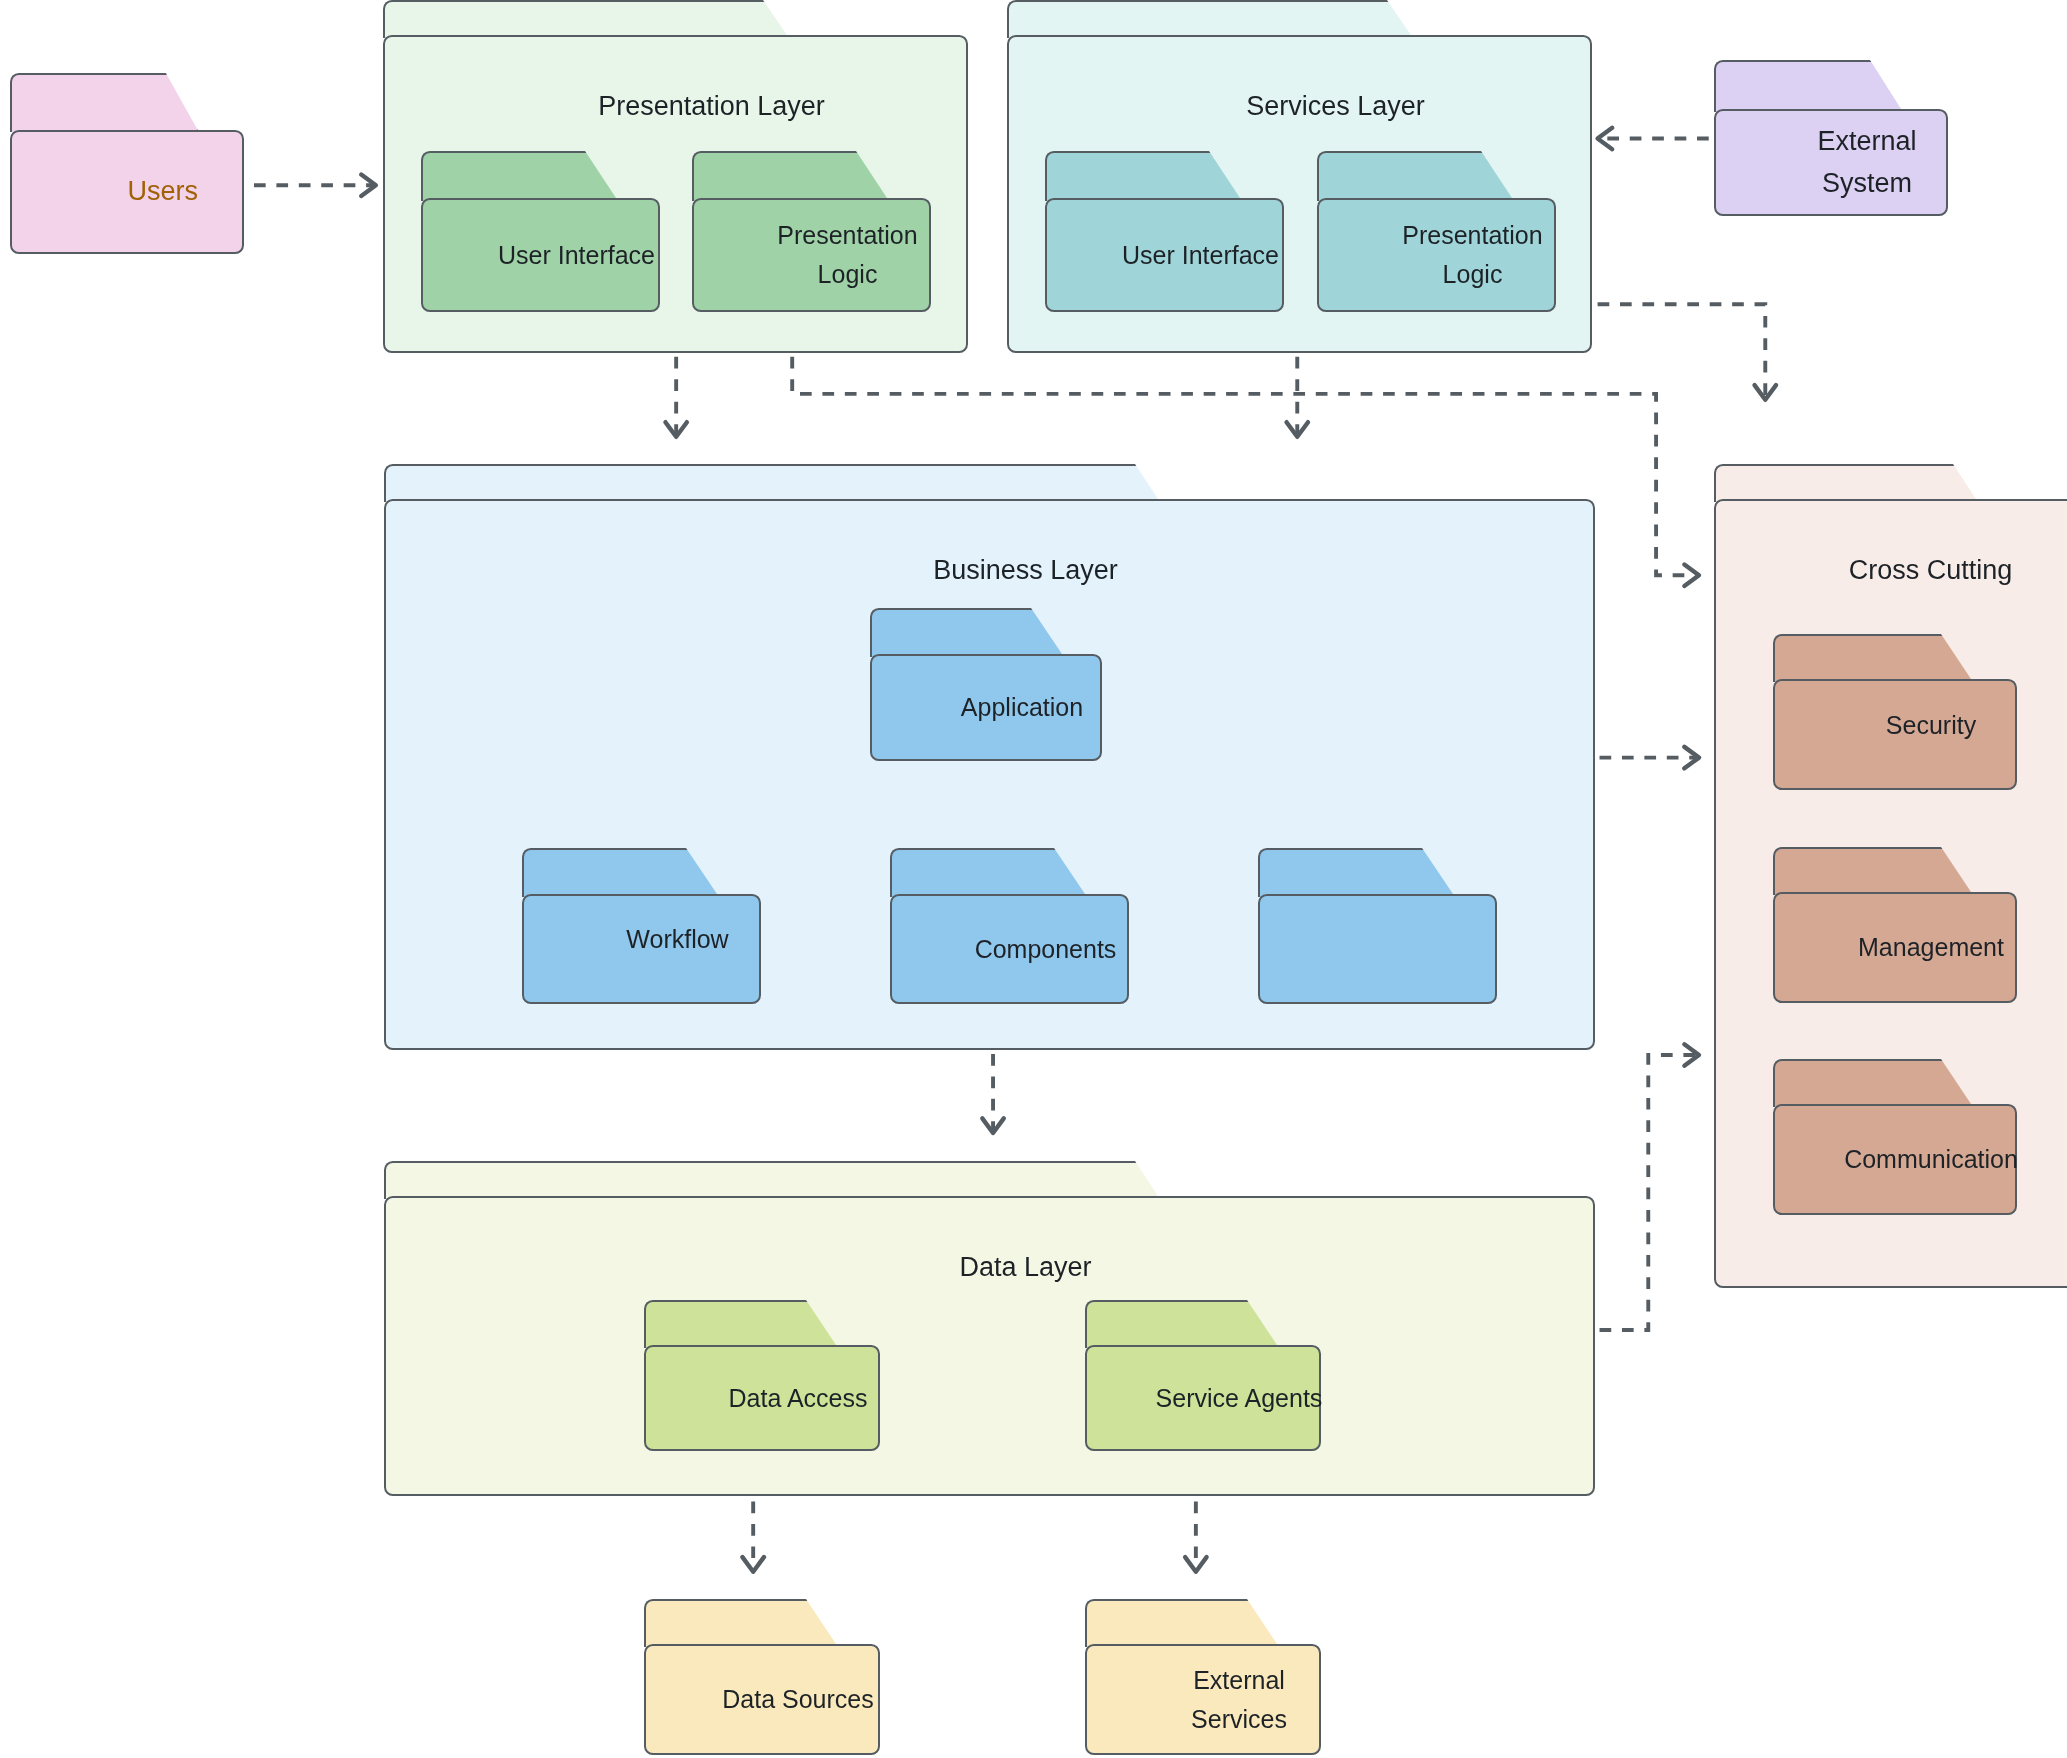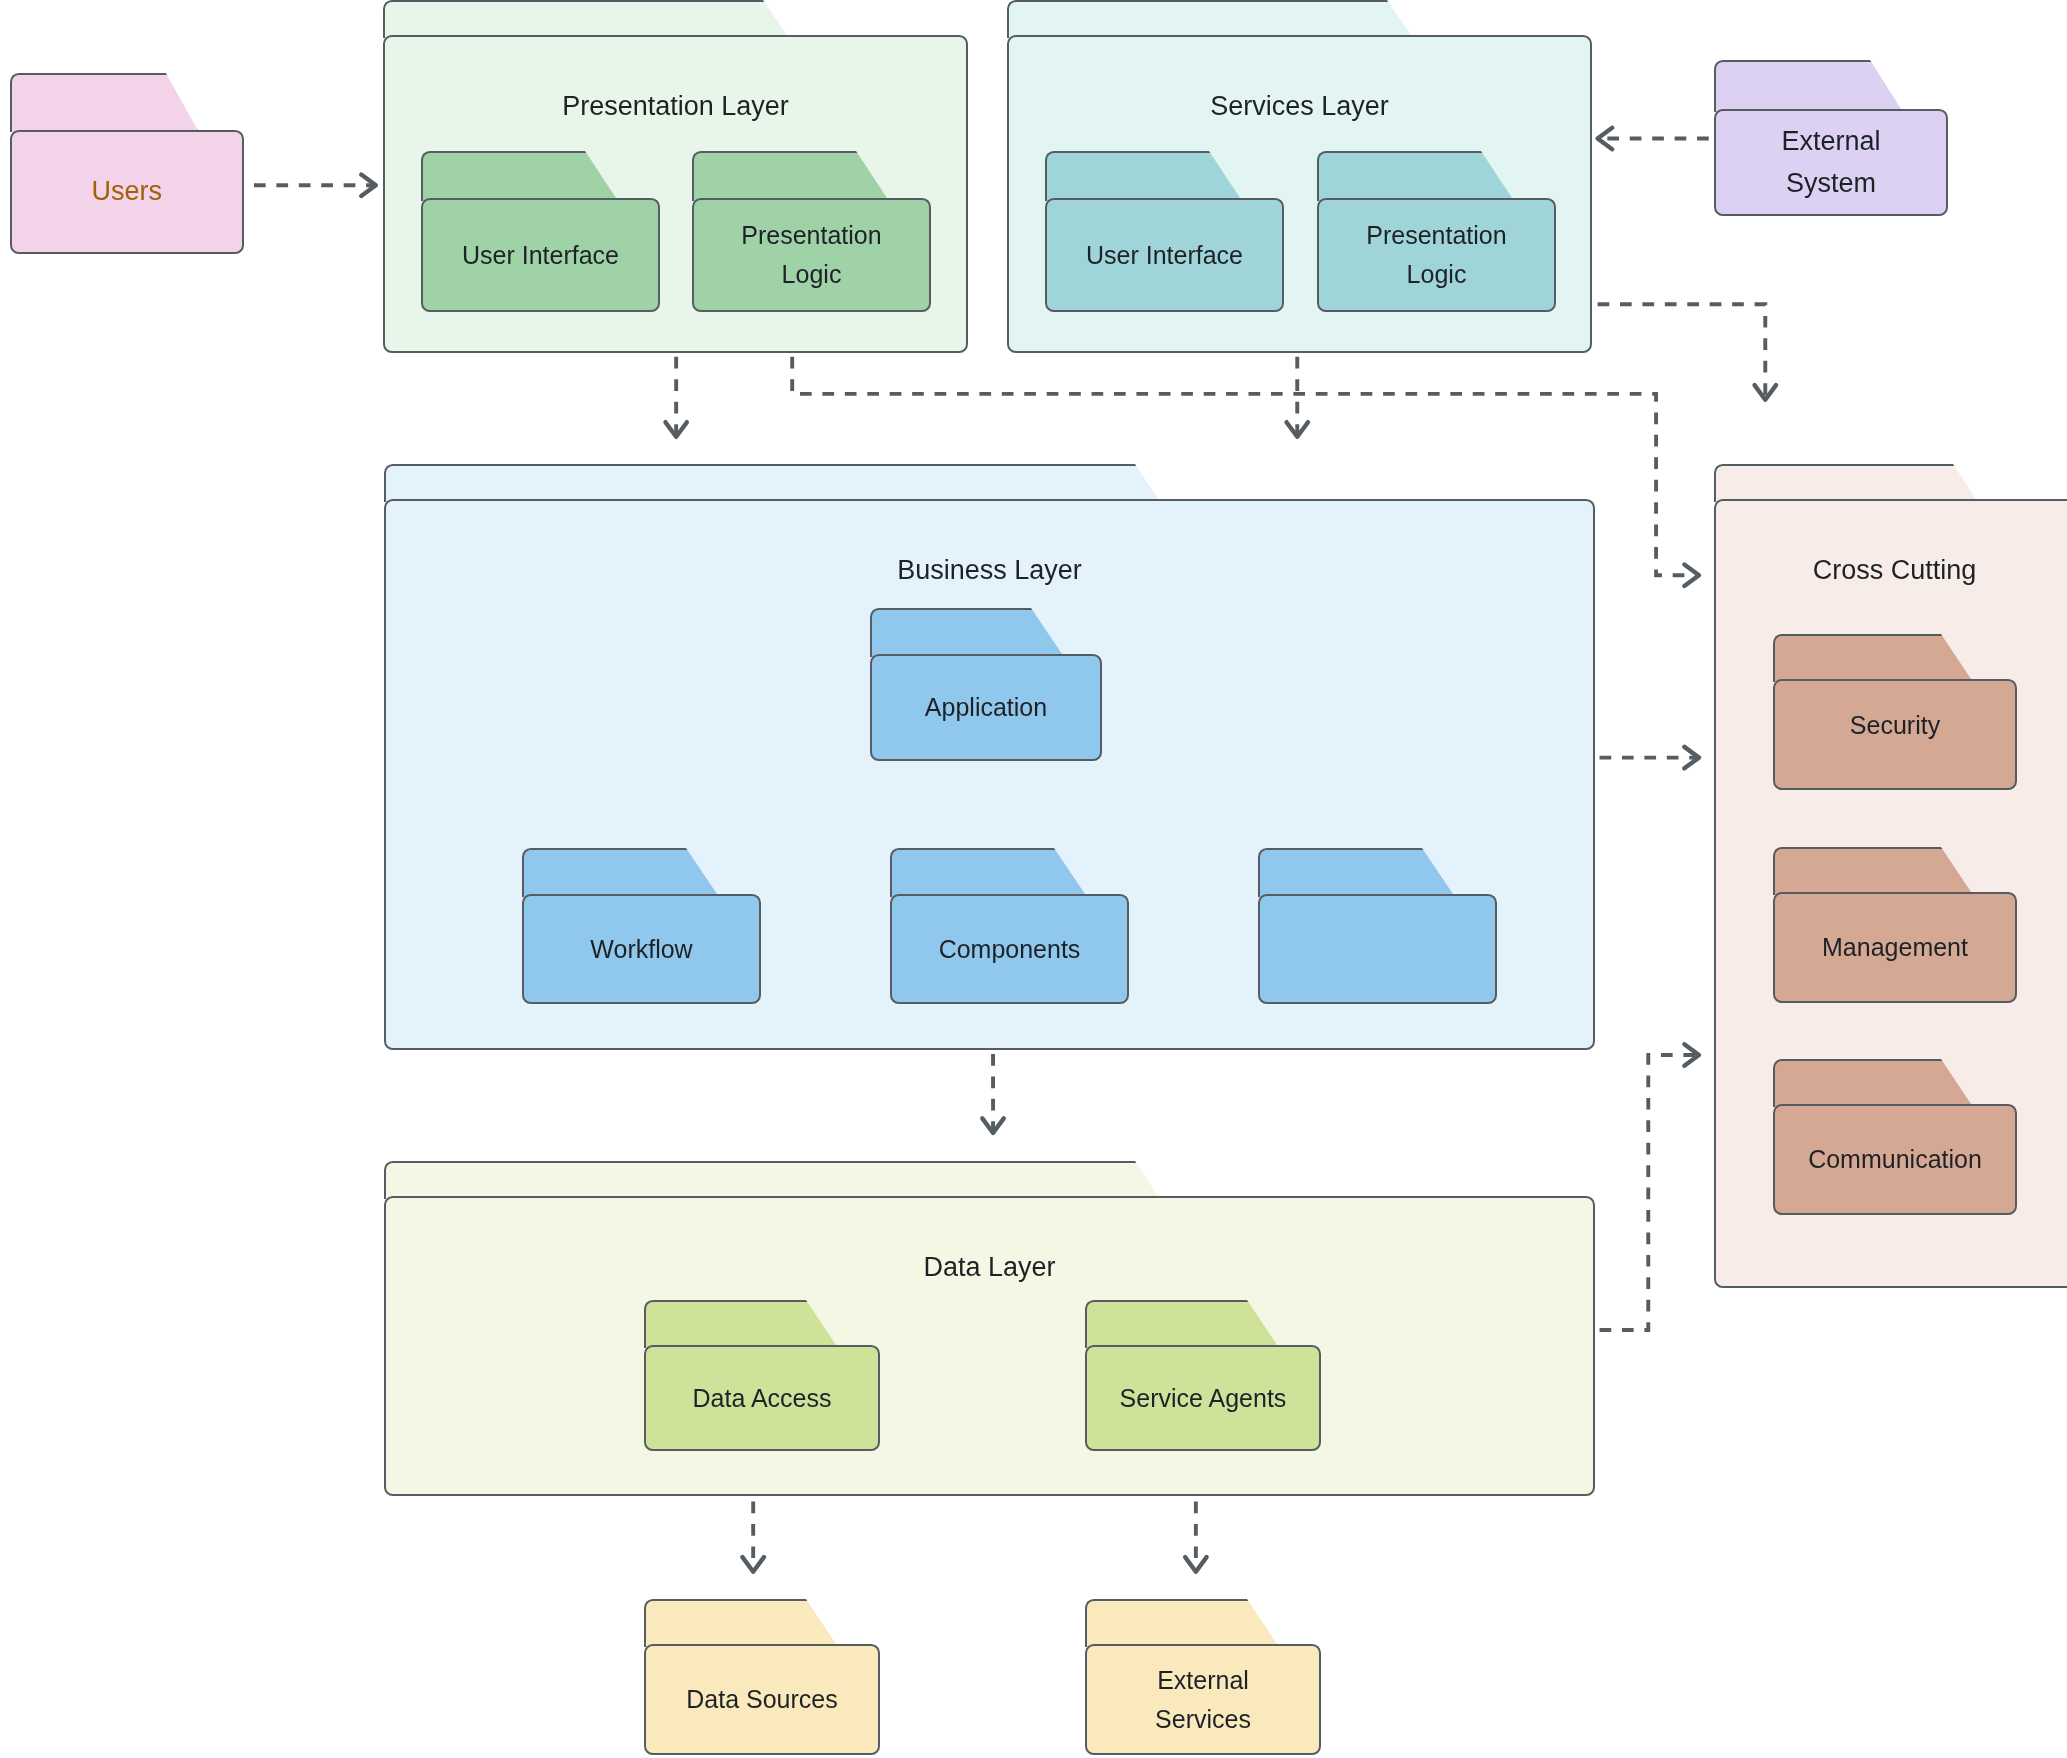--- a/index.html
+++ b/index.html
@@ -23,20 +23,21 @@
     border-radius:8.8px;
     width:100%;
   }
   .folder .label{
     position:absolute;left:0;width:100%;
     text-align:center;
     color:#1d2227;
     white-space:pre-line;
     pointer-events:none;
     line-height:1.55;
+    padding-left:36px;
   }
   
   .node .label{display:flex;align-items:center;justify-content:center;flex-direction:column;}
   
   .container > .label{text-align:center;}
 
   
   #wires{position:absolute;left:0;top:0;width:2068px;height:1758px;pointer-events:none;}
   .wire{fill:none;stroke:#555d63;stroke-width:4;stroke-dasharray:12 11;stroke-linecap:butt;}
   .head{fill:none;stroke:#555d63;stroke-width:4.5;stroke-linecap:round;stroke-linejoin:round;}
@@ -163,21 +164,21 @@
 Logic</div>
       </div>
       <div class="folder node" style="left: 870px; top: 608px; width: 232px; height: 180px;">
         <div class="tab" style="width: 194px; height: 49px; background: rgb(144, 199, 236); clip-path: polygon(0px 0px, 161px 0px, 194px 49px, 0px 49px);"></div>
         <div class="body" style="top: 46px; height: 107px; background: rgb(144, 199, 236);"></div>
         <div class="label" style="font-size: 25px; color: rgb(29, 34, 39); top: 46px; height: 107px;">Application</div>
       </div>
       <div class="folder node" style="left: 522px; top: 848px; width: 239px; height: 156px;">
         <div class="tab" style="width: 197px; height: 49px; background: rgb(144, 199, 236); clip-path: polygon(0px 0px, 164px 0px, 197px 49px, 0px 49px);"></div>
         <div class="body" style="top: 46px; height: 110px; background: rgb(144, 199, 236);"></div>
-        <div class="label" style="font-size: 25px; color: rgb(29, 34, 39); top: 46px; height: 110px;">Workflow</div>
+        <div class="label" style="font-size: 25px; color: rgb(29, 34, 39); top: 36px; height: 110px;">Workflow</div>
       </div>
       <div class="folder node" style="left: 890px; top: 848px; width: 239px; height: 156px;">
         <div class="tab" style="width: 197px; height: 49px; background: rgb(144, 199, 236); clip-path: polygon(0px 0px, 164px 0px, 197px 49px, 0px 49px);"></div>
         <div class="body" style="top: 46px; height: 110px; background: rgb(144, 199, 236);"></div>
         <div class="label" style="font-size: 25px; color: rgb(29, 34, 39); top: 46px; height: 110px;">Components</div>
       </div>
       <div class="folder node" style="left: 1258px; top: 848px; width: 239px; height: 156px;">
         <div class="tab" style="width: 197px; height: 49px; background: rgb(144, 199, 236); clip-path: polygon(0px 0px, 164px 0px, 197px 49px, 0px 49px);"></div>
         <div class="body" style="top: 46px; height: 110px; background: rgb(144, 199, 236);"></div>
       </div>

